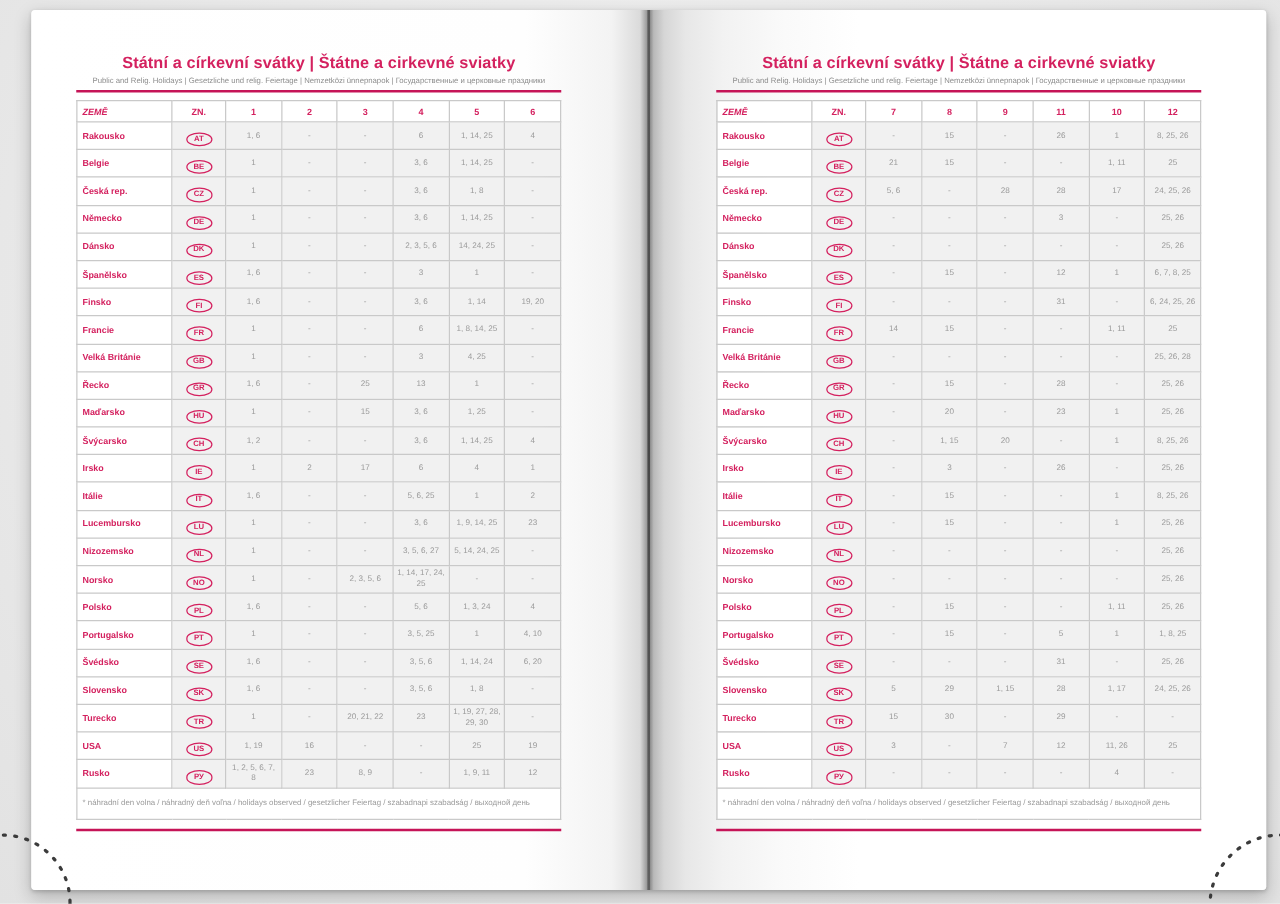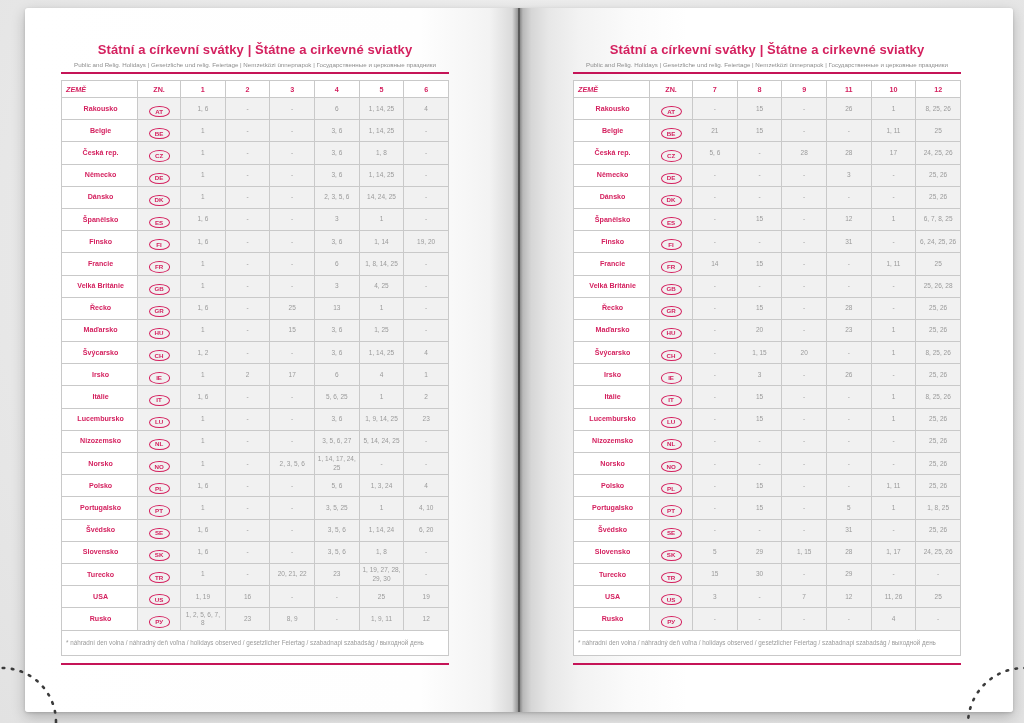--- a/index.html
+++ b/index.html
@@ -25,21 +25,21 @@
   .subtitle{margin:4px 0 0 0;text-align:center;font-size:6.2px;color:#8d8d8d;white-space:nowrap;letter-spacing:0;}
   .rule{height:2px;border:0;margin:4px 0 0 0;}
   .rule.bottom{margin-top:7px;}
   table{width:100%;border-collapse:collapse;table-layout:fixed;margin-top:6px;}
   th,td{border:1px solid #c9c9c9;overflow:hidden;}
   th{height:14px;background:#ffffff;font-size:7.2px;padding:1px 2px;}
   th.col-country{text-align:left;padding-left:4px;width:20%;font-style:italic;}
   th.col-code{width:11%;text-align:center;}
   th.col-month{width:11.5%;text-align:center;}
   td{height:19.2px;padding:1px 2px;}
-  td.country{background:#ffffff;font-size:7.1px;font-weight:bold;padding-left:4px;text-align:center;}
+  td.country{background:#ffffff;font-size:7.1px;font-weight:bold;padding-left:4px;}
   td.code{background:#f1f1f1;text-align:center;}
   td.val{background:#f1f1f1;text-align:center;font-size:6.5px;color:#9a9a9a;line-height:1.25;}
   td.footnote{background:#ffffff;height:22px;font-size:6.3px;color:#9a9a9a;padding-left:4px;text-align:left;}
   .badge{display:inline-block;border-radius:50%;padding:1.5px 4px;min-width:11px;
     font-size:6.2px;font-weight:bold;line-height:1;}
   .arc-dec{position:absolute;pointer-events:none;}
   .arc-dec.bl{left:-58px;top:662px;}
   .arc-dec.br{left:964px;top:664px;}
 </style>
 </head>

